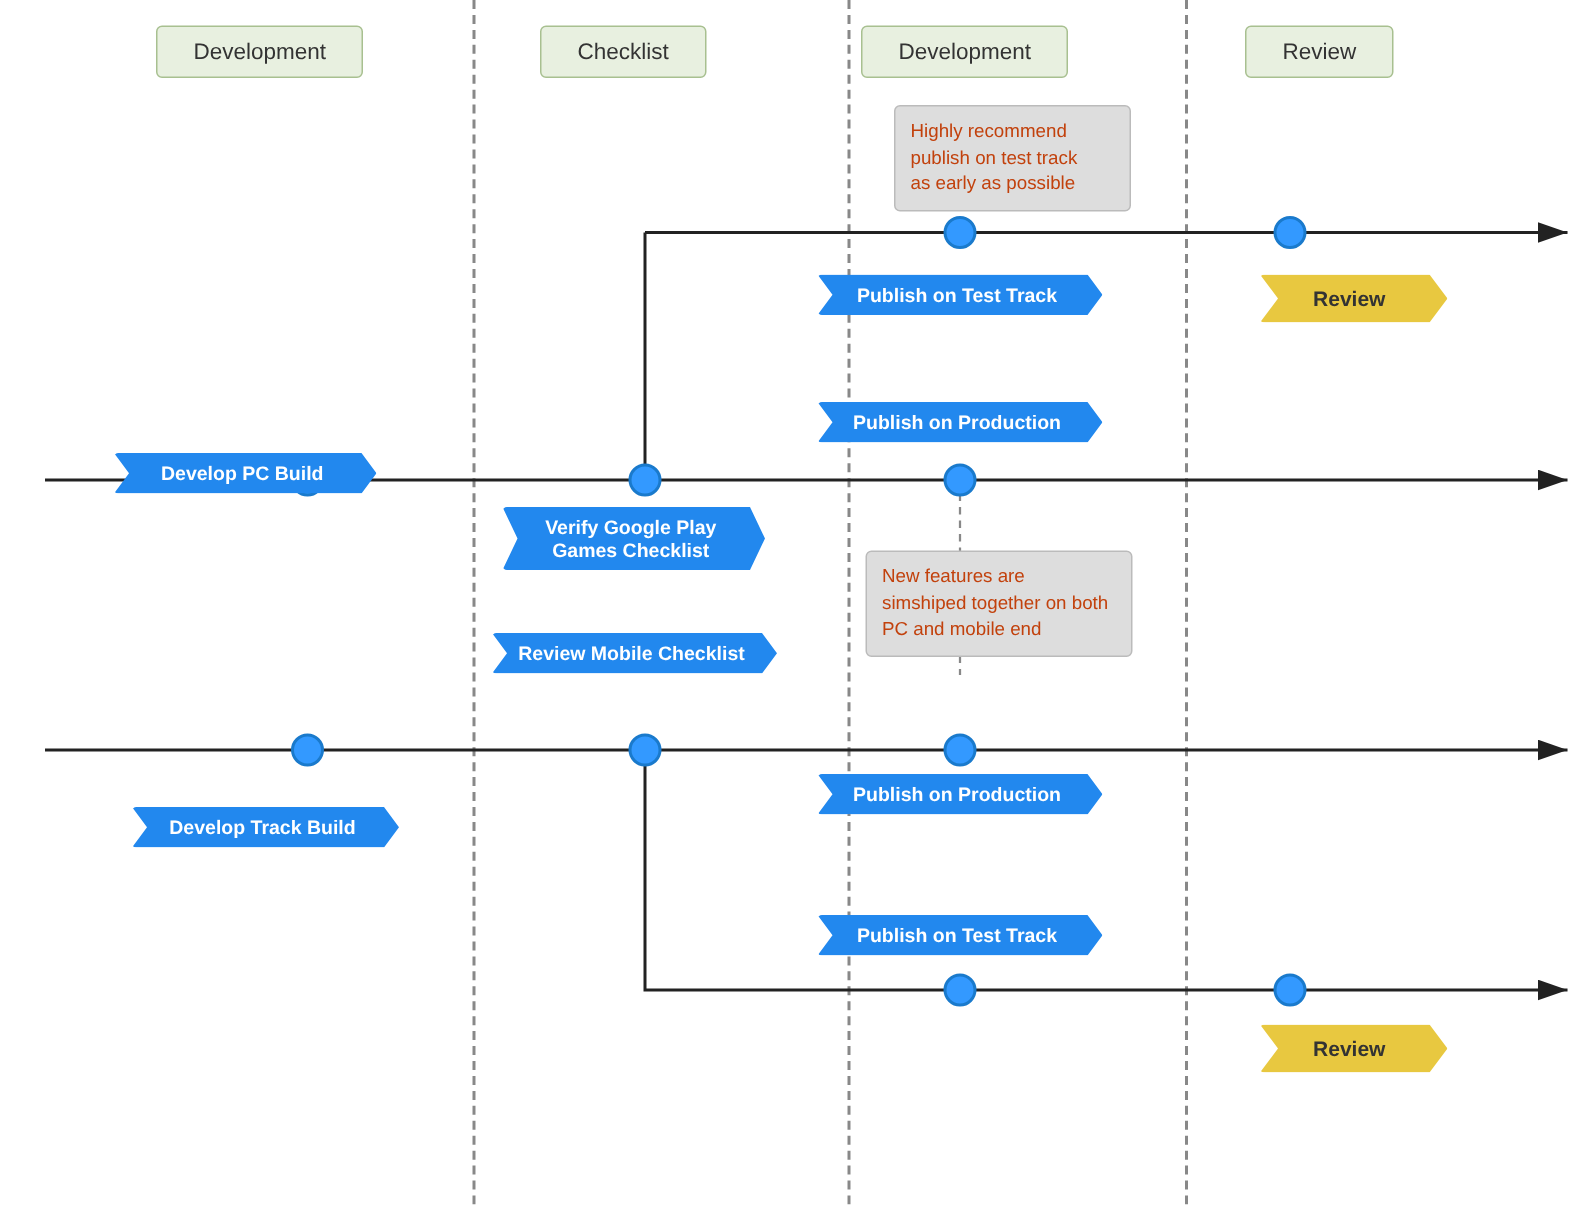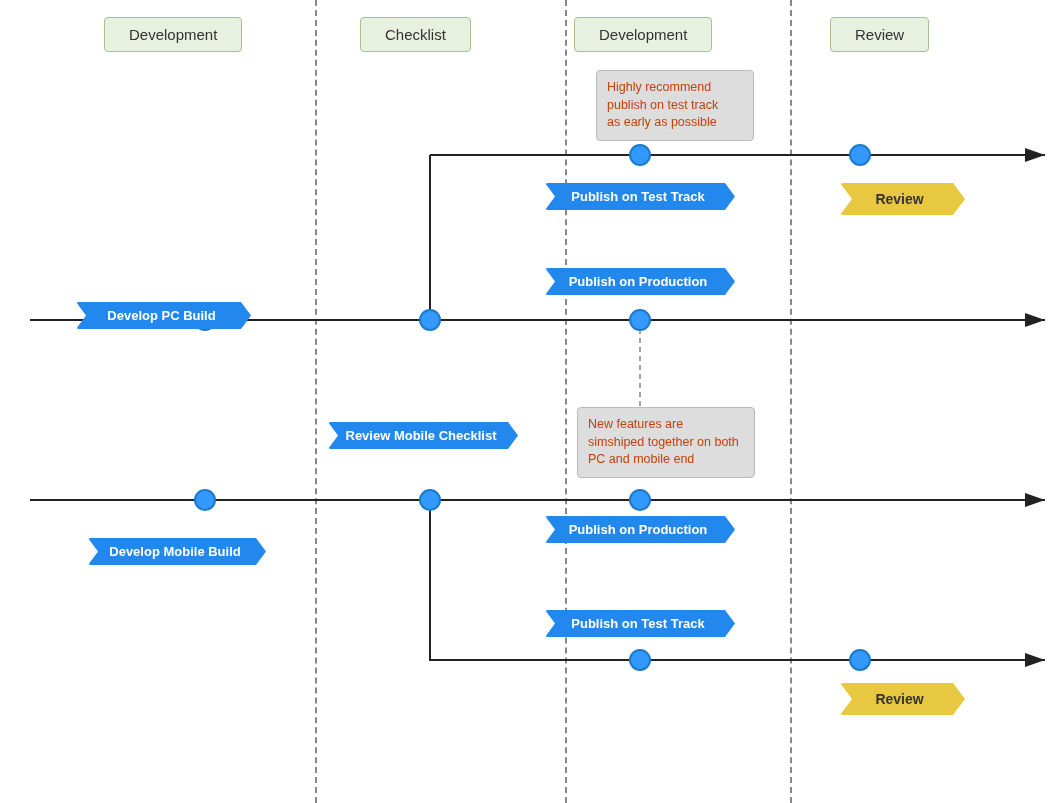--- a/index.html
+++ b/index.html
@@ -148,38 +148,41 @@
   <div class="node" style="left: 860px; top: 155px;"></div>
   <div class="node" style="left: 640px; top: 155px;"></div>
   <div class="node" style="left: 205px; top: 500px;"></div>
   <div class="node" style="left: 430px; top: 500px;"></div>
   <div class="node" style="left: 640px; top: 500px;"></div>
   <div class="node" style="left: 640px; top: 660px;"></div>
   <div class="node" style="left: 860px; top: 660px;"></div>
 
   <div class="label-chevron" style="left: 76px; top: 258px; width: 175px; margin-top: 44px;">Develop PC Build</div>
 
+  <div class="label-chevron" style="left: 335px; top: 338px; width: 175px; white-space: normal; text-align: center;">
+    <span>Verify Google Play<br>Games Checklist</span>
+  </div>
 
   <div class="label-chevron" style="left: 328px; top: 422px; width: 190px;">Review Mobile Checklist</div>
 
   <div class="label-chevron" style="left: 545px; top: 183px; width: 190px;">Publish on Test Track</div>
 
   <div class="label-chevron" style="left: 545px; top: 268px; width: 190px;">Publish on Production</div>
 
-  <div class="label-chevron" style="left: 88px; top: 538px; width: 178px;">Develop Mobile Build</div>
+  <div class="label-chevron" style="left: 88px; top: 538px; width: 178px;">Develop Track Build</div>
 
   <div class="label-chevron" style="left: 545px; top: 516px; width: 190px;">Publish on Production</div>
 
   <div class="label-chevron" style="left: 545px; top: 610px; width: 190px;">Publish on Test Track</div>
 
   <div class="label-review" style="left: 840px; top: 183px; width: 125px;">Review</div>
 
   <div class="label-review" style="left: 840px; top: 683px; width: 125px;">Review</div>
 
   <div class="note-box" style="left: 596px; top: 70px; width: 158px;">
     <span>Highly recommend<br>publish on test track<br>as early as possible</span>
   </div>
 
-  <div class="note-box" style="left: 577px; top: 367px; width: 178px; margin-top: 40px;">
+  <div class="note-box" style="left: 577px; top: 367px; width: 178px;">
     <span>New features are<br>simshiped together on both<br>PC and mobile end</span>
   </div>
 
 </div>
 
 </body></html>

